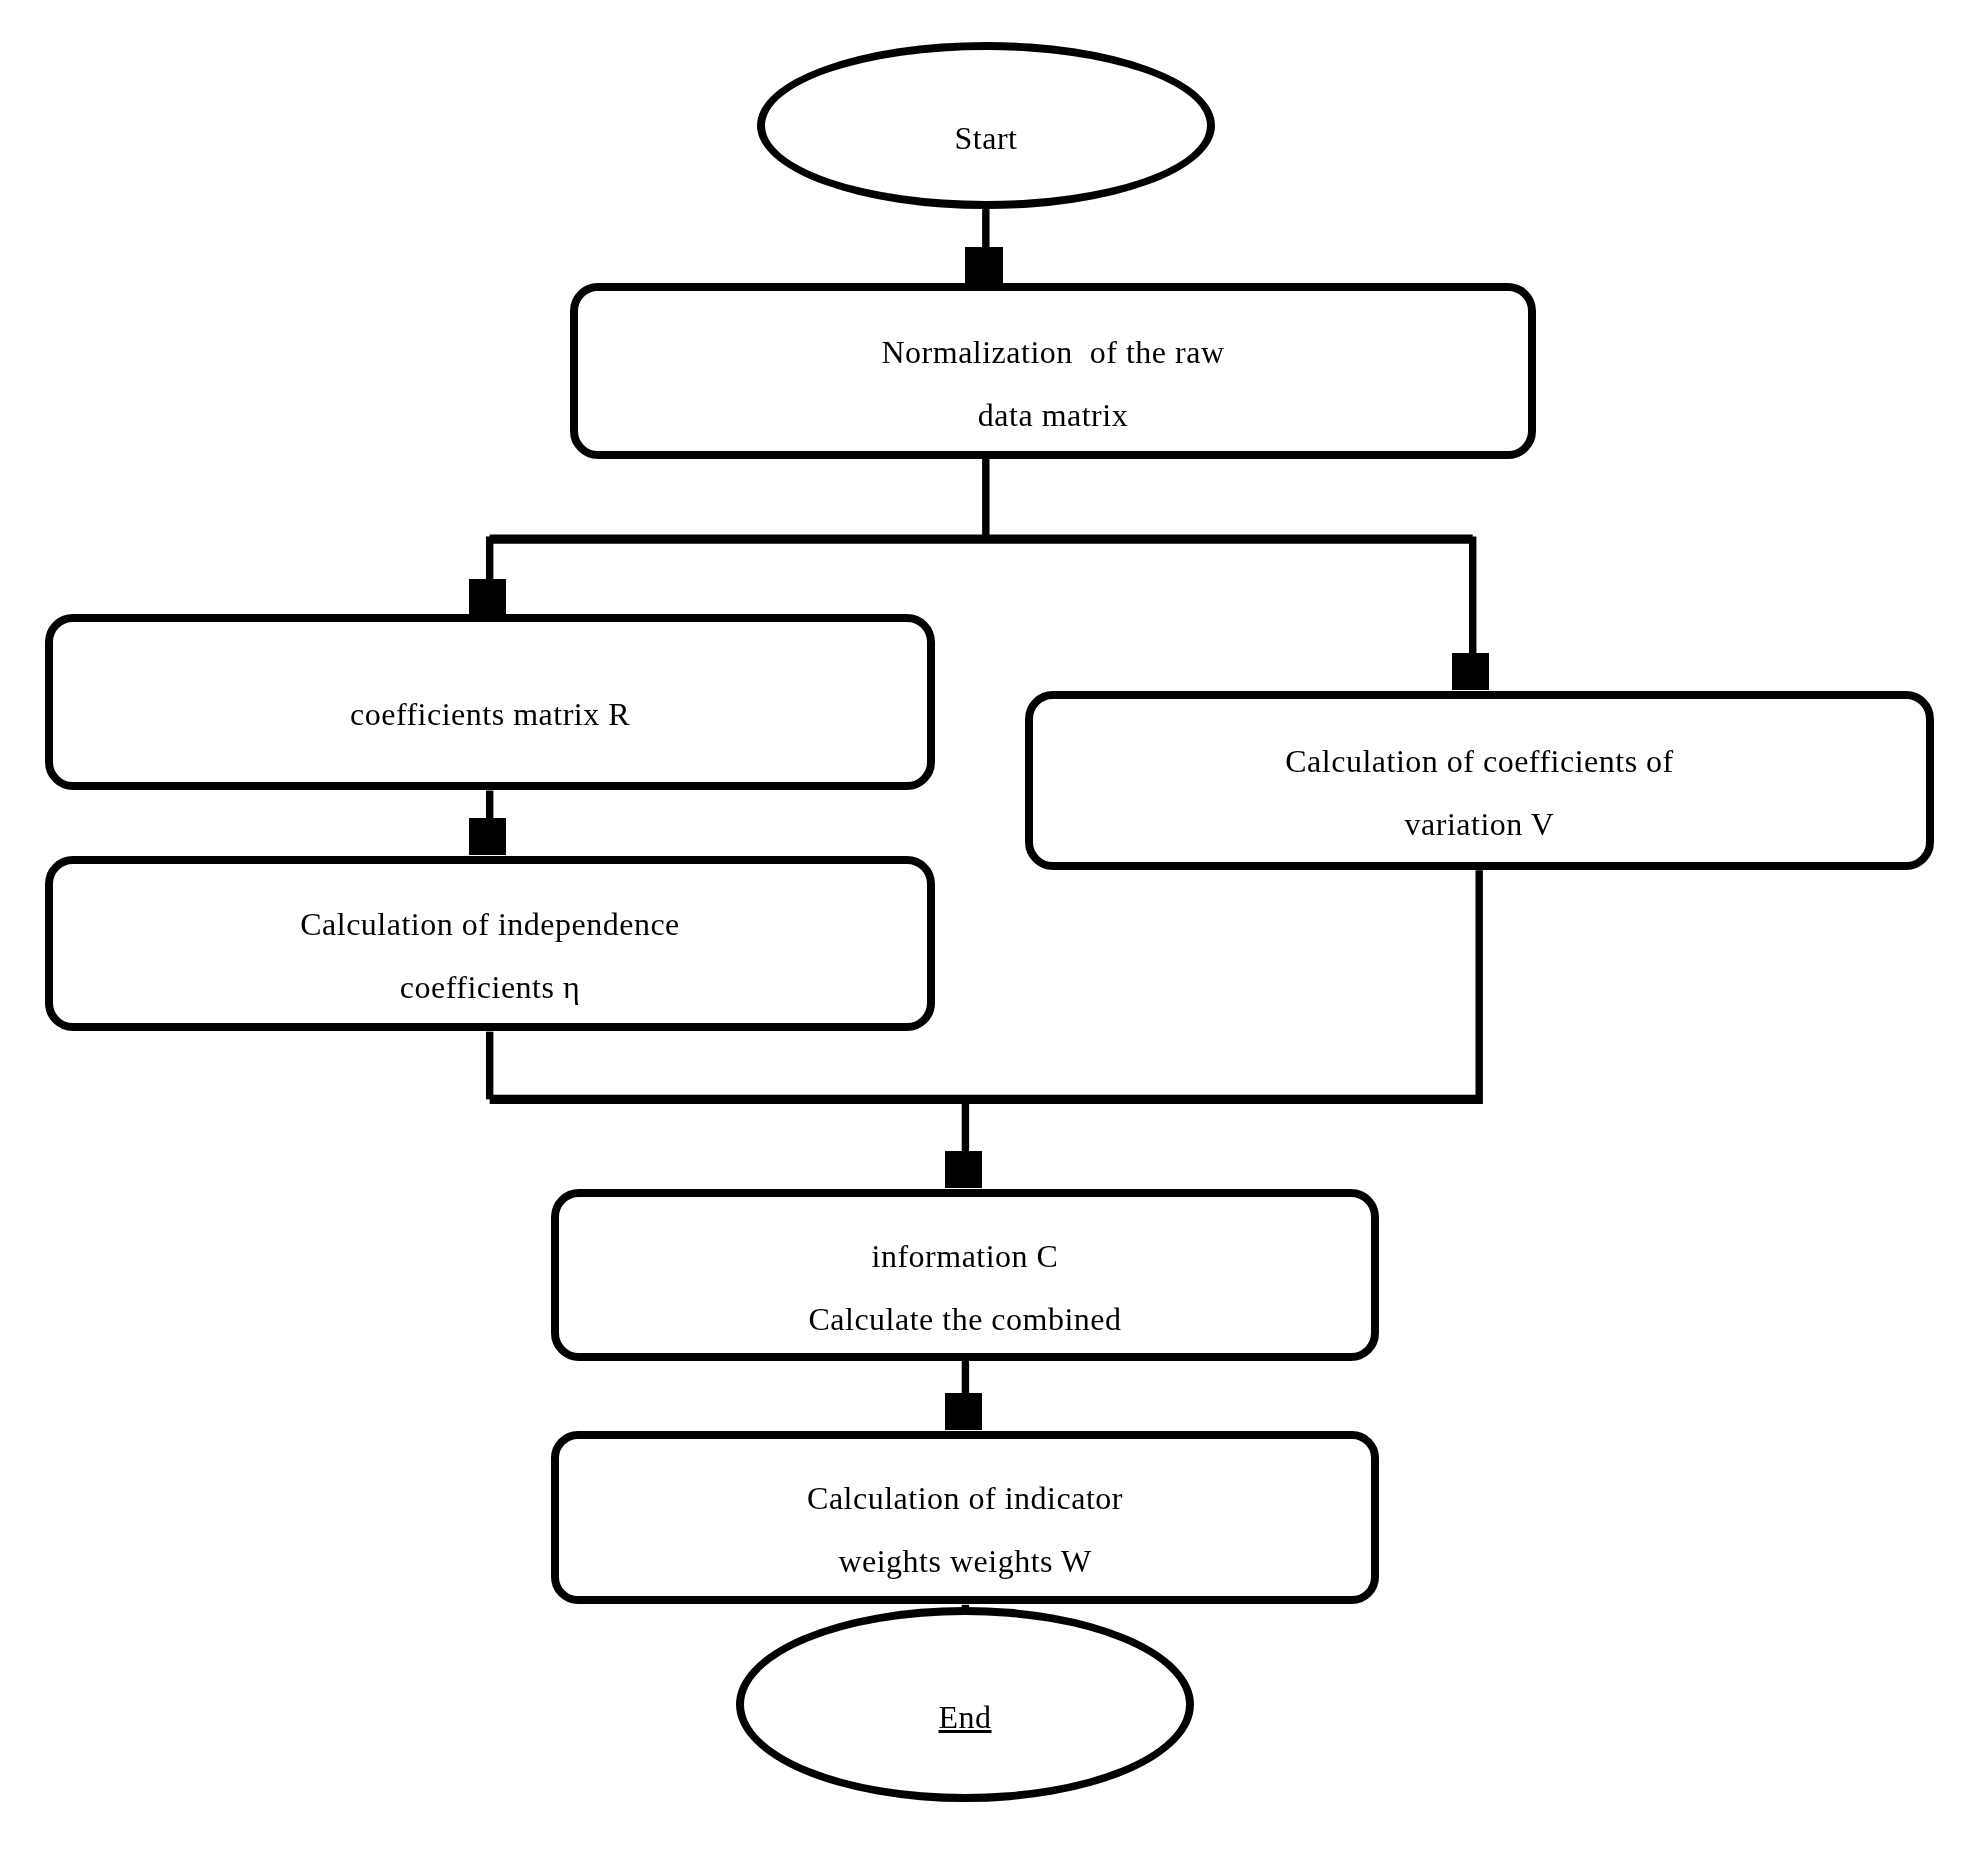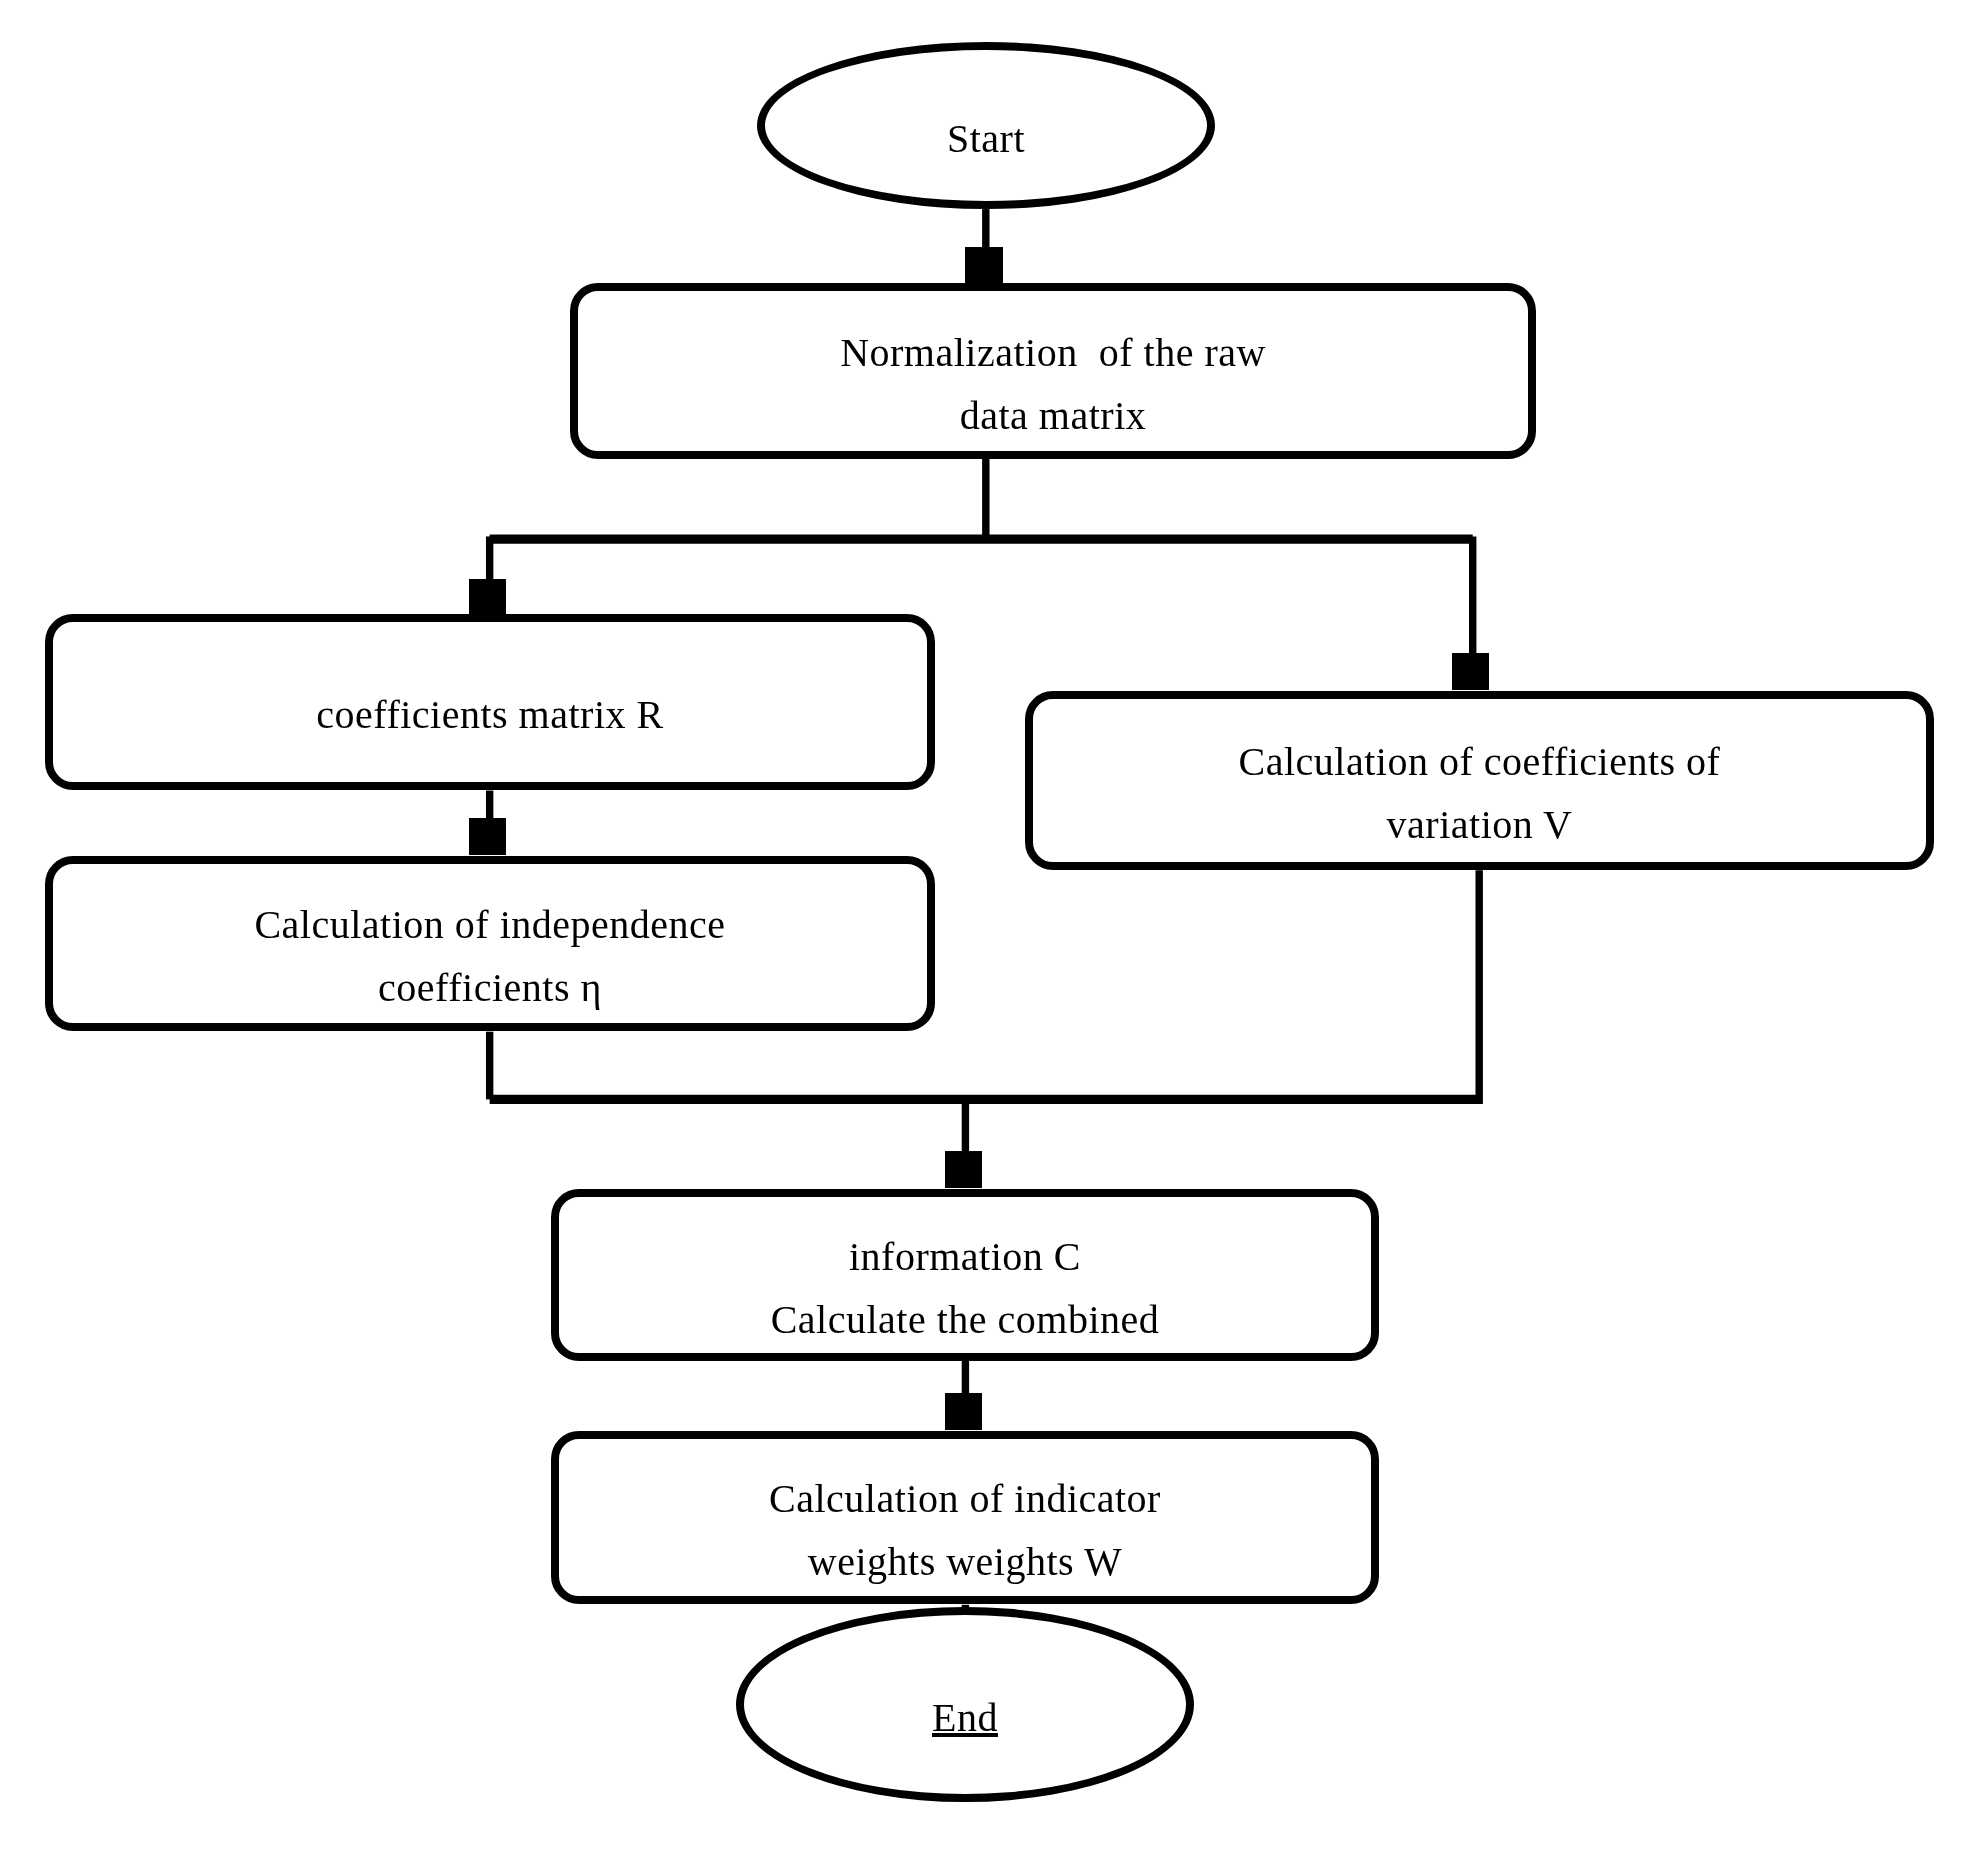--- a/index.html
+++ b/index.html
@@ -41,21 +41,21 @@
     justify-content: center;
     text-align: center;
   }
   .node.rect {
     border-radius: 28px;
   }
   .node.ellipse {
     border-radius: 50%;
   }
   .label {
-    font-size: 40px;
+    font-size: 32px;
     line-height: 63px;
     letter-spacing: 0.5px;
     margin-top: 25px;
   }
   .line {
     display: block;
     white-space: pre-wrap;
   }
 </style>
 </head>
@@ -128,21 +128,21 @@
     </div>
   </div>
 
   <div class="node rect" style="left:551px; top:1189px; width:828px; height:172px;">
     <div class="label">
       <span class="line">information C</span>
       <span class="line">Calculate the combined</span>
     </div>
   </div>
 
-  <div class="node rect" style="left:551px; top:1431px; width:828px; height:173px;">
+  <div class="node rect" style="left:551px; top:1431px; width:828px; height:173px;border-radius:27px;">
     <div class="label">
       <span class="line">Calculation of indicator</span>
       <span class="line">weights weights W</span>
     </div>
   </div>
 
   <div class="node ellipse" style="left:736px; top:1607px; width:458px; height:195px;text-decoration:underline;">
     <div class="label">
       <span class="line">End</span>
     </div>

